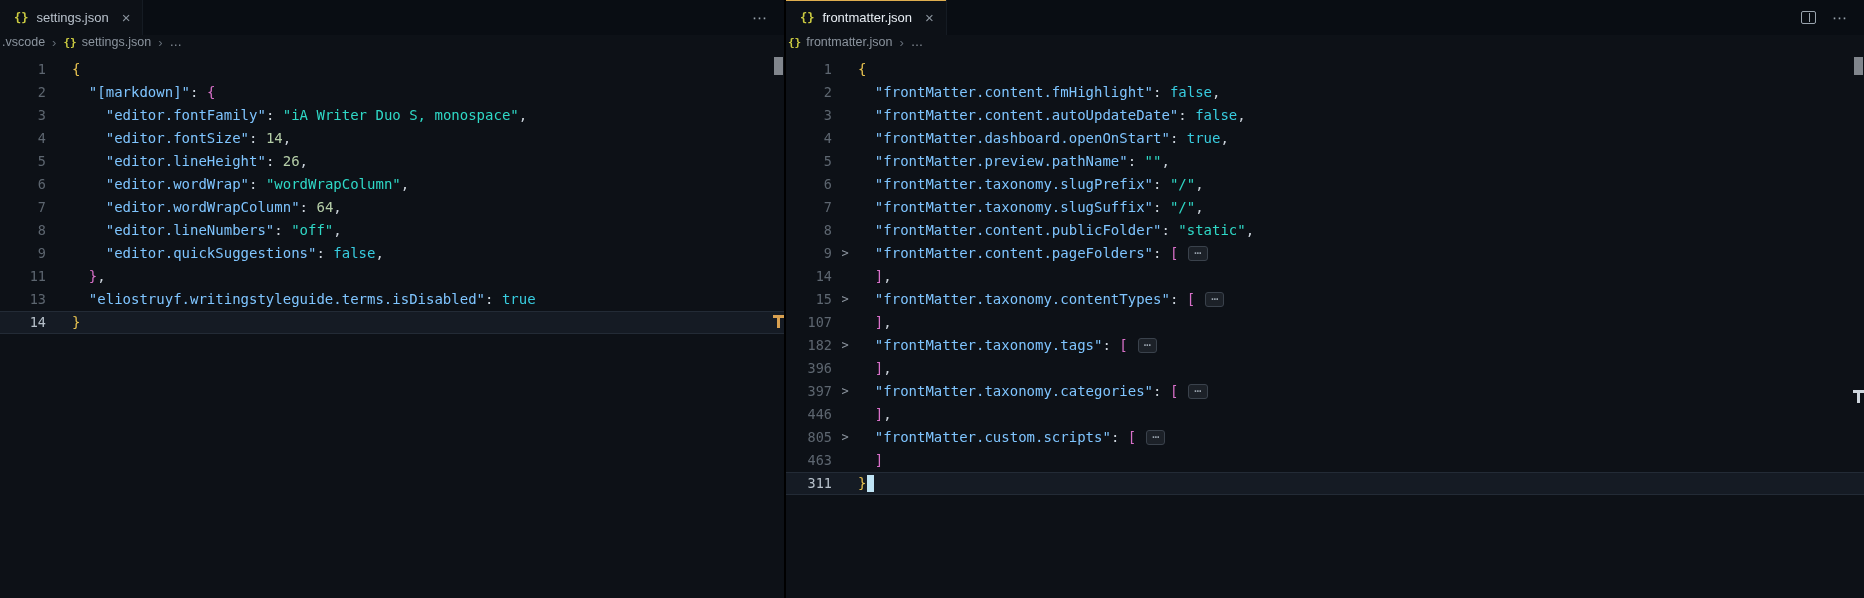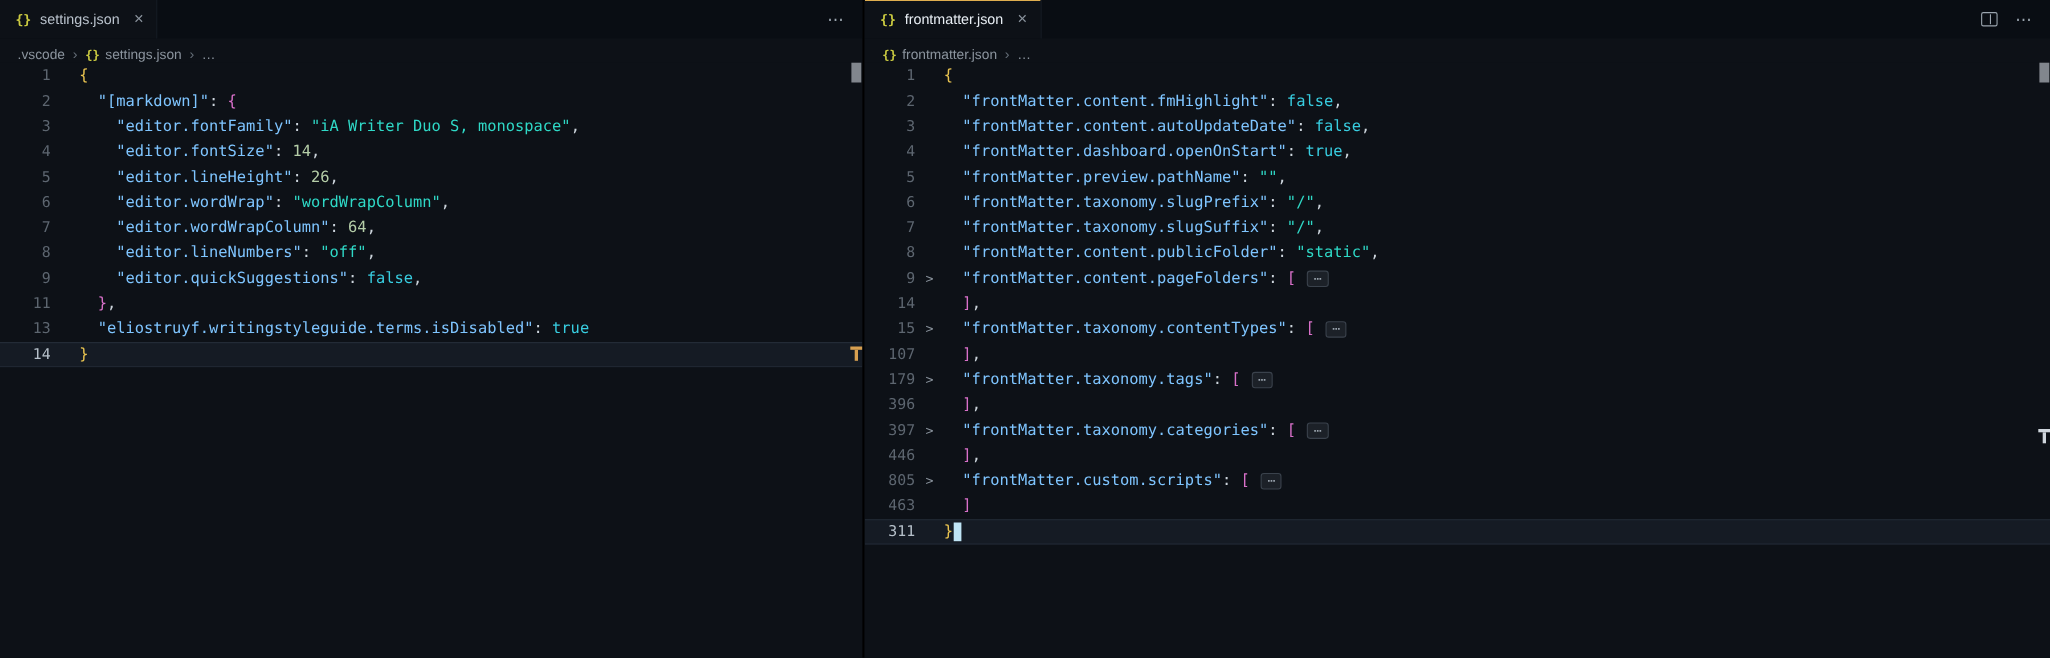--- a/index.html
+++ b/index.html
@@ -16,21 +16,21 @@
   .ticon{color:var(--jsonicon);font-family:"DejaVu Sans Mono",monospace;font-size:12px;font-weight:bold}
   .tlabel{color:#b9c2cc}
   .group.right .tlabel{color:#e8eef4}
   .tclose{color:#8b949e;font-size:15px;margin-left:5px;line-height:1}
   .tab-actions{margin-left:auto;display:flex;align-items:center;gap:16px;padding-right:16px;color:#9aa4ae}
   .more{font-size:15px;letter-spacing:1px;color:#9aa4ae}
   .split-icon{width:15px;height:13px;border:1.5px solid #9aa4ae;border-radius:2px;position:relative;display:inline-block}
   .split-icon::after{content:"";position:absolute;left:50%;top:1px;bottom:1px;width:1.5px;background:#9aa4ae}
 
   
-  .breadcrumbs{height:22px;display:flex;align-items:flex-end;padding-left:16px;font-size:12.5px;color:#8b949e;gap:7px;background:var(--bg)}
+  .breadcrumbs{height:22px;display:flex;align-items:flex-start;padding-left:2px;font-size:12.5px;color:#8b949e;gap:7px;background:var(--bg)}
   .bc-item{display:flex;align-items:center;gap:5px}
   .bc-sep{color:#636c76;font-size:13px}
   .bc-icon{color:var(--jsonicon);font-family:"DejaVu Sans Mono",monospace;font-size:11px;font-weight:bold}
 
   
   .code{position:relative;font-family:"DejaVu Sans Mono",monospace;font-size:14px;padding-top:1px}
   .line{display:flex;height:23px;line-height:23px;align-items:center}
   .line.cur{background:#151b24;box-shadow:inset 0 1px 0 #232b36,inset 0 -1px 0 #232b36}
   .ln{width:46px;text-align:right;color:#5d6670;flex:none;font-size:13.5px}
   .line.cur .ln{color:#b6c0ca}
@@ -229,21 +229,21 @@
           <span class="chev">&gt;</span>
           <span class="txt"><span class="tk-w">  </span><span class="tk-k">"frontMatter.taxonomy.contentTypes"</span><span class="tk-p">: </span><span class="tk-b2">[</span></span>
           <span class="fold-badge">⋯</span>
         </div>
         <div class="line">
           <span class="ln">107</span>
           <span class="chev"></span>
           <span class="txt"><span class="tk-w">  </span><span class="tk-b2">]</span><span class="tk-p">,</span></span>
         </div>
         <div class="line">
-          <span class="ln">179</span>
+          <span class="ln">182</span>
           <span class="chev">&gt;</span>
           <span class="txt"><span class="tk-w">  </span><span class="tk-k">"frontMatter.taxonomy.tags"</span><span class="tk-p">: </span><span class="tk-b2">[</span></span>
           <span class="fold-badge">⋯</span>
         </div>
         <div class="line">
           <span class="ln">396</span>
           <span class="chev"></span>
           <span class="txt"><span class="tk-w">  </span><span class="tk-b2">]</span><span class="tk-p">,</span></span>
         </div>
         <div class="line">

